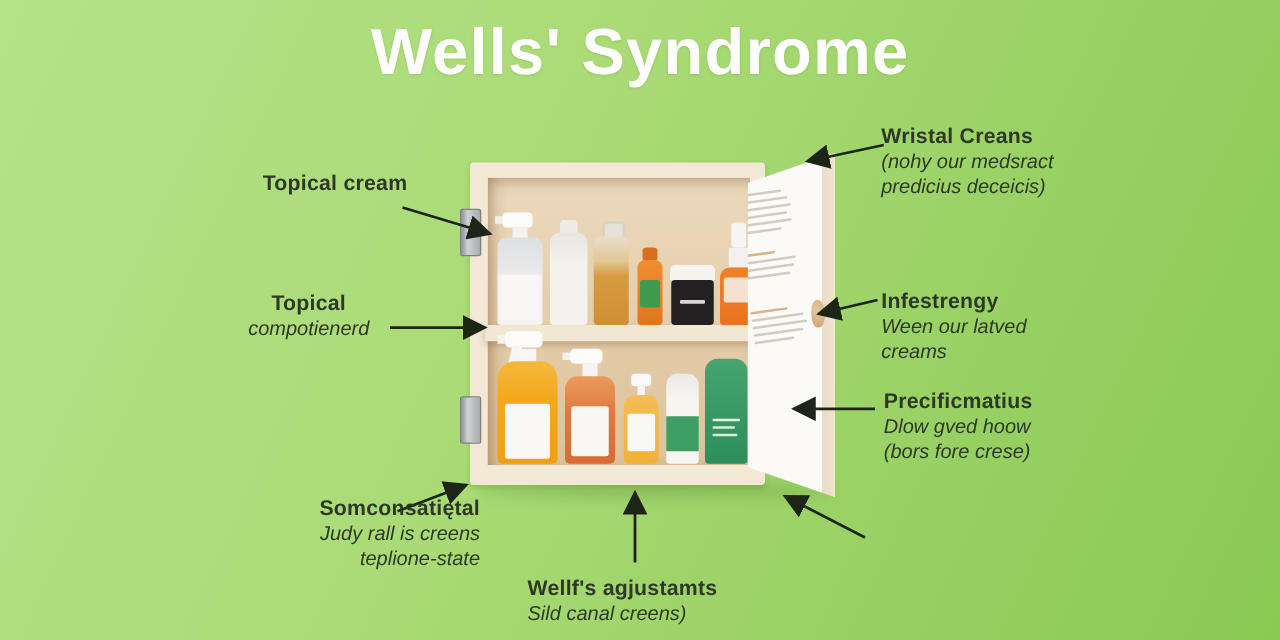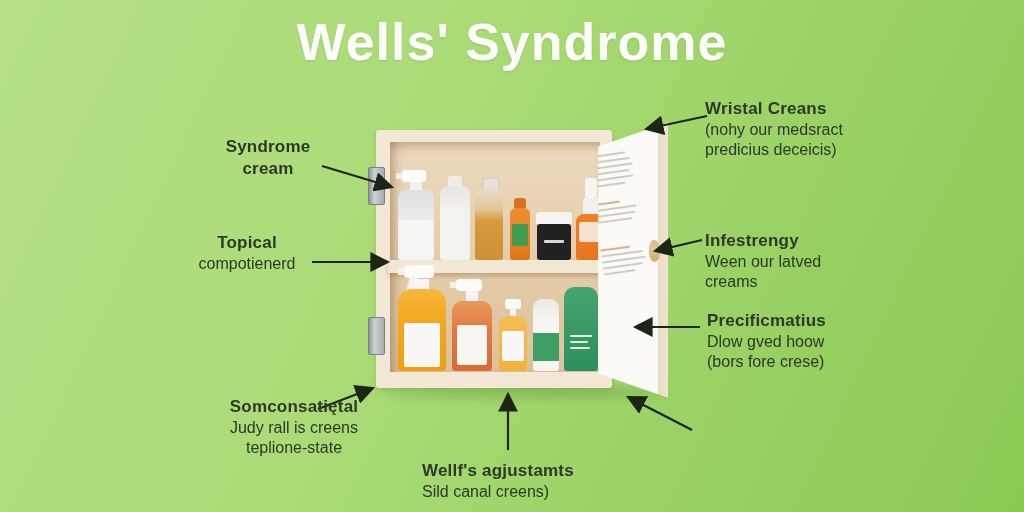--- a/index.html
+++ b/index.html
@@ -92,25 +92,25 @@
     background:linear-gradient(180deg,#eceae6,#f6f5f2 30%);}
   .tubewhite-band{left:0;top:34px;width:26px;height:28px;background:#3f9e63;}
   .tubegreen-body{left:0;top:0;width:34px;height:84px;border-radius:10px 10px 3px 3px;
     background:linear-gradient(180deg,#47a471 0%,#3a9a66 45%,#2f8f5c 100%);}
   .tubegreen-line{left:6px;top:48px;width:22px;height:2px;background:#e9f3ec;border-radius:1px;}
   .tubegreen-line2{left:6px;top:54px;width:18px;height:2px;background:#d9ecdf;border-radius:1px;}
   .tubegreen-line3{left:6px;top:60px;width:20px;height:2px;background:#d9ecdf;border-radius:1px;}
   
   .label{position:absolute; color:#2e3826;}
   .lh{font-weight:700; font-size:17px; line-height:1.28; letter-spacing:.2px;}
-  .ll{font-size:16px; line-height:1.28;}
+  .ll{font-size:16px; line-height:1.28;font-style:italic;}
   .ll.b{font-weight:700; font-size:17px;}
   .l-left1{left:198px; top:136px; width:140px; text-align:center;}
   .l-left2{left:186px; top:232px; width:122px; text-align:center;}
-  .l-left3{left:204px; top:396px; width:180px; text-align:center;}
+  .l-left3{left:204px; top:396px; width:180px; text-align:right;}
   .l-bottom{left:422px; top:460px; width:176px; text-align:left;}
   .l-right1{left:705px; top:98px; width:190px;}
   .l-right2{left:705px; top:230px; width:170px;}
   .l-right3{left:707px; top:310px; width:180px;}
   .l-right4{left:705px; top:398px; width:185px;}
   
   .arrows{position:absolute; left:0; top:0; pointer-events:none;}
   .arrows line{stroke:#1d2517; stroke-width:2.2;}
 </style>
 </head>
@@ -225,21 +225,21 @@
     <line x1="312" y1="262" x2="388" y2="262" marker-end="url(#ah)"></line>
     <line x1="318" y1="409" x2="373" y2="388" marker-end="url(#ah)"></line>
     <line x1="508" y1="450" x2="508" y2="394" marker-end="url(#ah)"></line>
     <line x1="707" y1="116" x2="646" y2="129" marker-end="url(#ah)"></line>
     <line x1="702" y1="240" x2="655" y2="251" marker-end="url(#ah)"></line>
     <line x1="700" y1="327" x2="635" y2="327" marker-end="url(#ah)"></line>
     <line x1="692" y1="430" x2="628" y2="397" marker-end="url(#ah)"></line>
   </svg>
 
   <div class="label l-left1">
-    <div class="lh">Syndrome cream</div>
+    <div class="lh">Topical cream</div>
   </div>
 
   <div class="label l-left2">
     <div class="lh">Topical</div>
     <div class="ll">compotienerd</div>
   </div>
 
   <div class="label l-left3">
     <div class="lh">Somconsatiętal</div>
     <div class="ll">Judy rall is creens</div>

